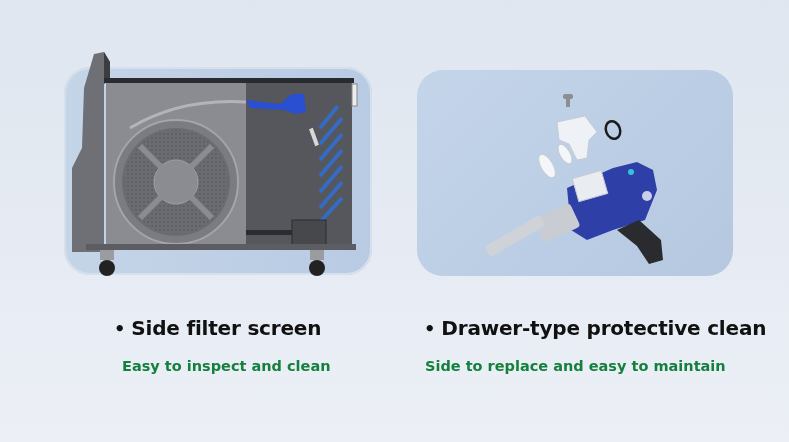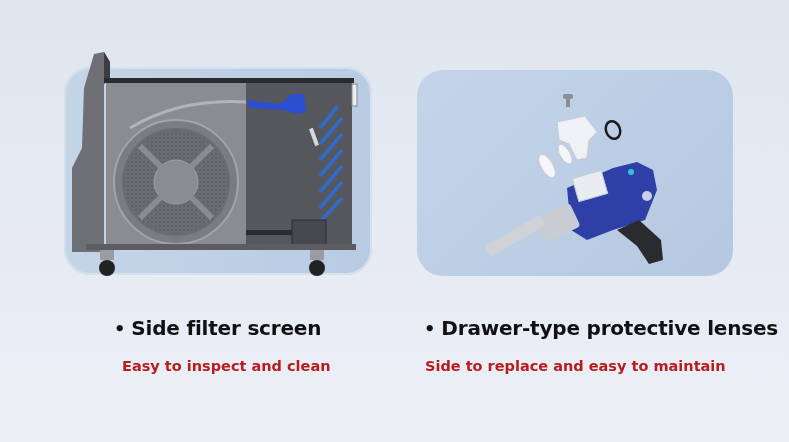--- a/index.html
+++ b/index.html
@@ -10,21 +10,21 @@
   .panel-left{left:64px;top:67px;width:308px;height:208px;
     background:linear-gradient(90deg,#c5d5e8 0%,#b8cbe3 100%);
     box-shadow:0 0 0 2px #d6e0ec inset;}
   .panel-right{left:417px;top:70px;width:316px;height:206px;
     background:linear-gradient(135deg,#c4d5ea 0%,#b5c8e0 100%);}
   
   .machine{position:absolute;left:70px;top:48px;width:290px;height:234px;}
   .caption{position:absolute;text-align:right;}
   .title{font-weight:bold;color:#111;font-size:20px;letter-spacing:-0.2px;white-space:nowrap;}
   .title .dot{font-size:18px;margin-right:6px;}
-  .sub{font-weight:bold;color:#b91c1c;font-size:14.5px;white-space:nowrap;}
+  .sub{font-weight:bold;color:#15803d;font-size:14.5px;white-space:nowrap;}
   .cap-left-title{left:114px;top:316px;}
   .cap-left-sub{left:122px;top:358px;}
   .cap-right-title{left:424px;top:316px;}
   .cap-right-sub{left:425px;top:358px;}
 </style>
 </head>
 <body>
 
 <div class="panel panel-left"></div>
 
@@ -103,15 +103,15 @@
     <rect x="66" y="160" width="64" height="12" rx="4" fill="#cfd3d8" transform="rotate(-30 98 166)"></rect>
   </svg>
 </div>
 
 <div class="caption title cap-left-title">
   <span class="dot">•</span><span>Side filter screen</span>
 </div>
 <div class="caption sub cap-left-sub">Easy to inspect and clean</div>
 
 <div class="caption title cap-right-title">
-  <span class="dot">•</span><span>Drawer-type protective lenses</span>
+  <span class="dot">•</span><span>Drawer-type protective clean</span>
 </div>
 <div class="caption sub cap-right-sub">Side to replace and easy to maintain</div>
 
 </body></html>

